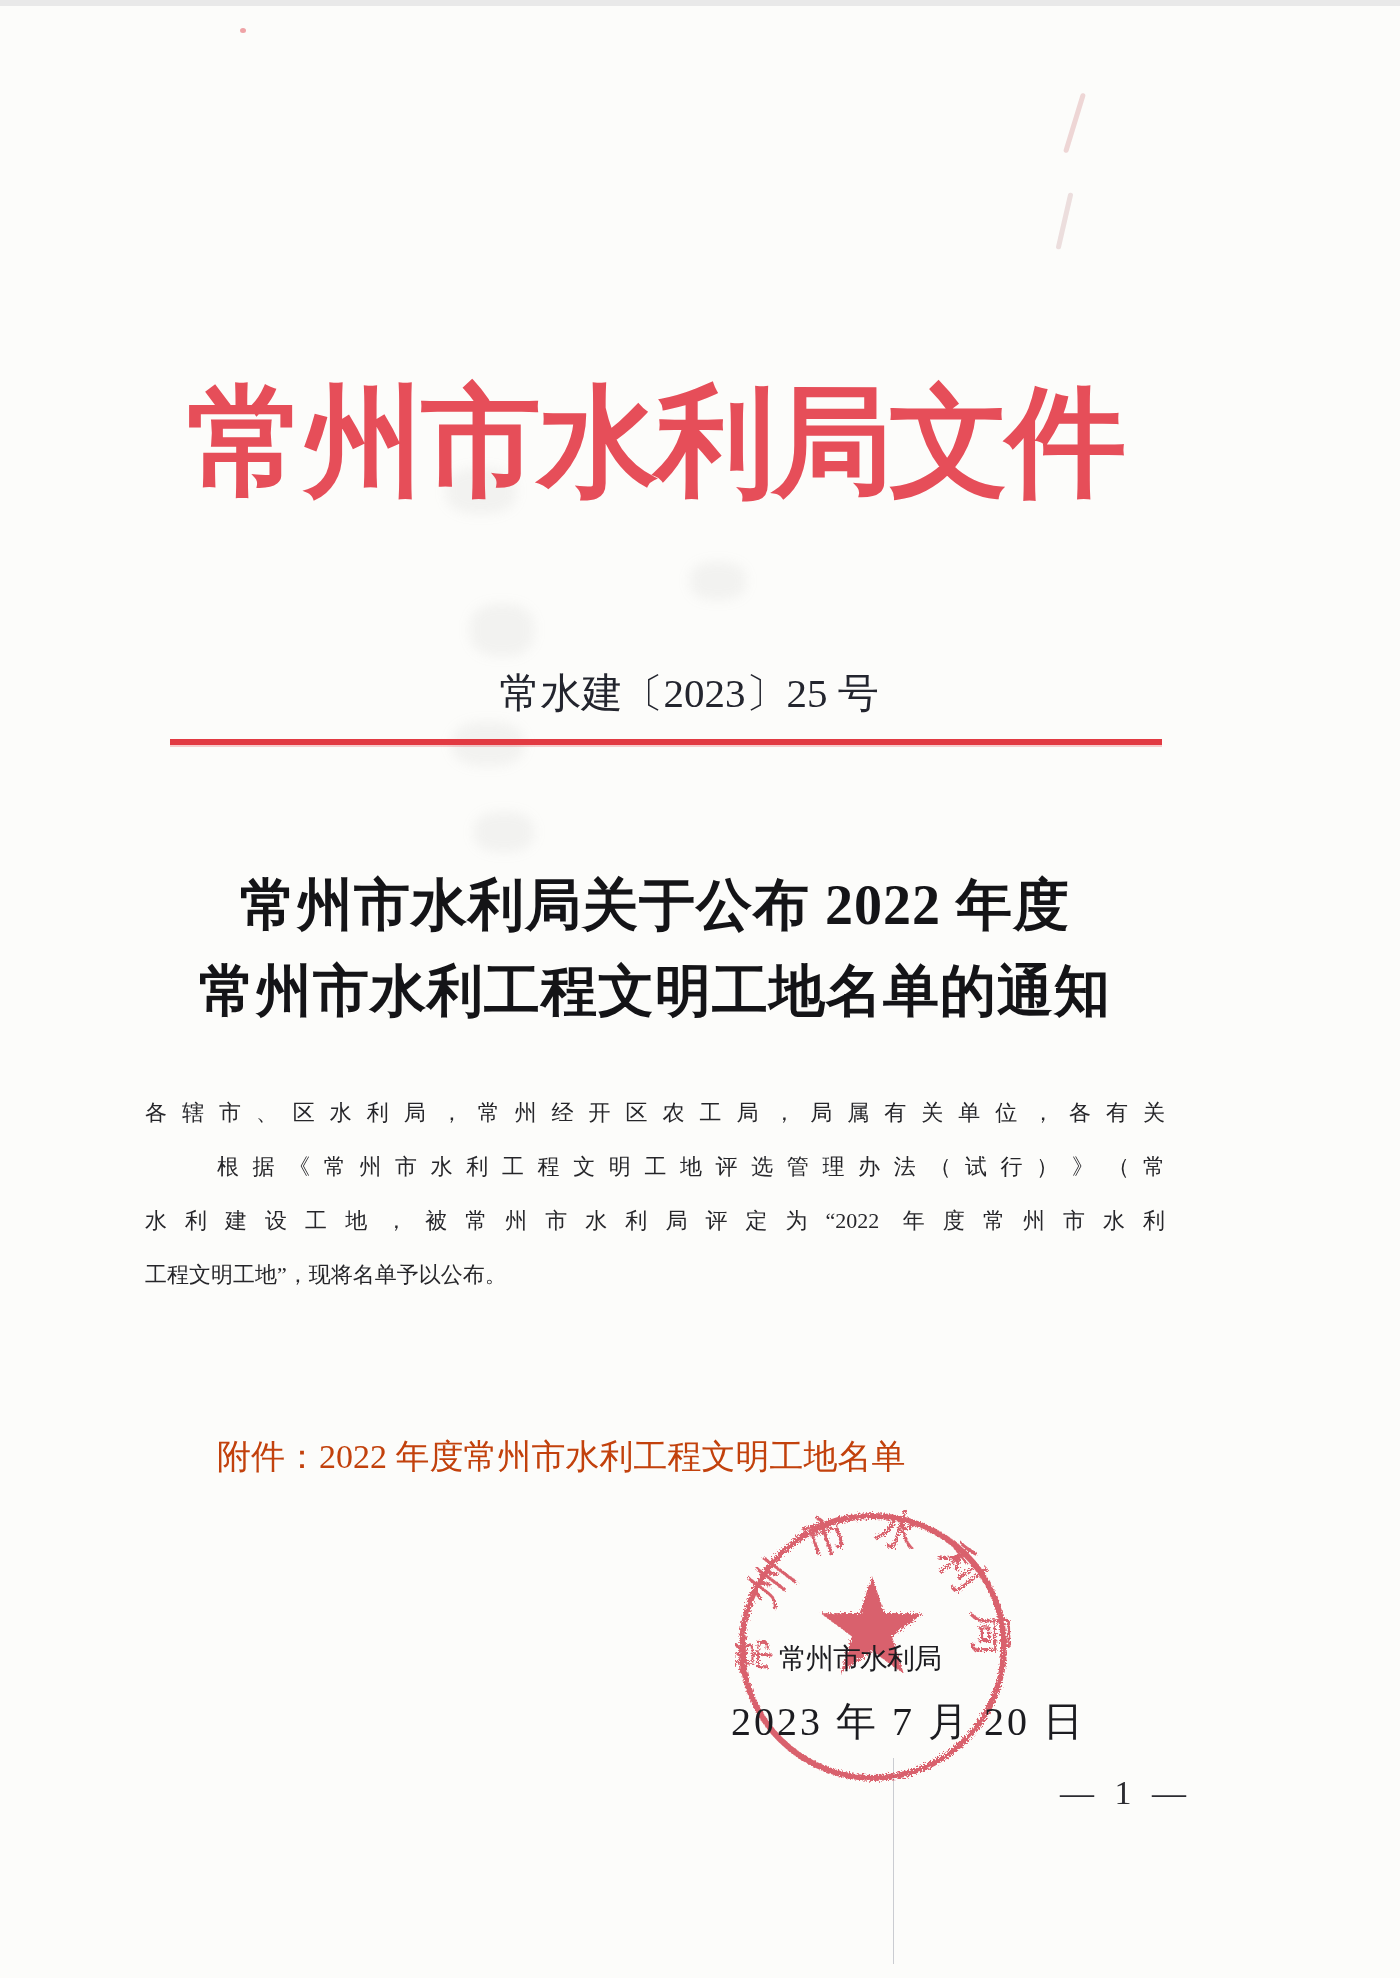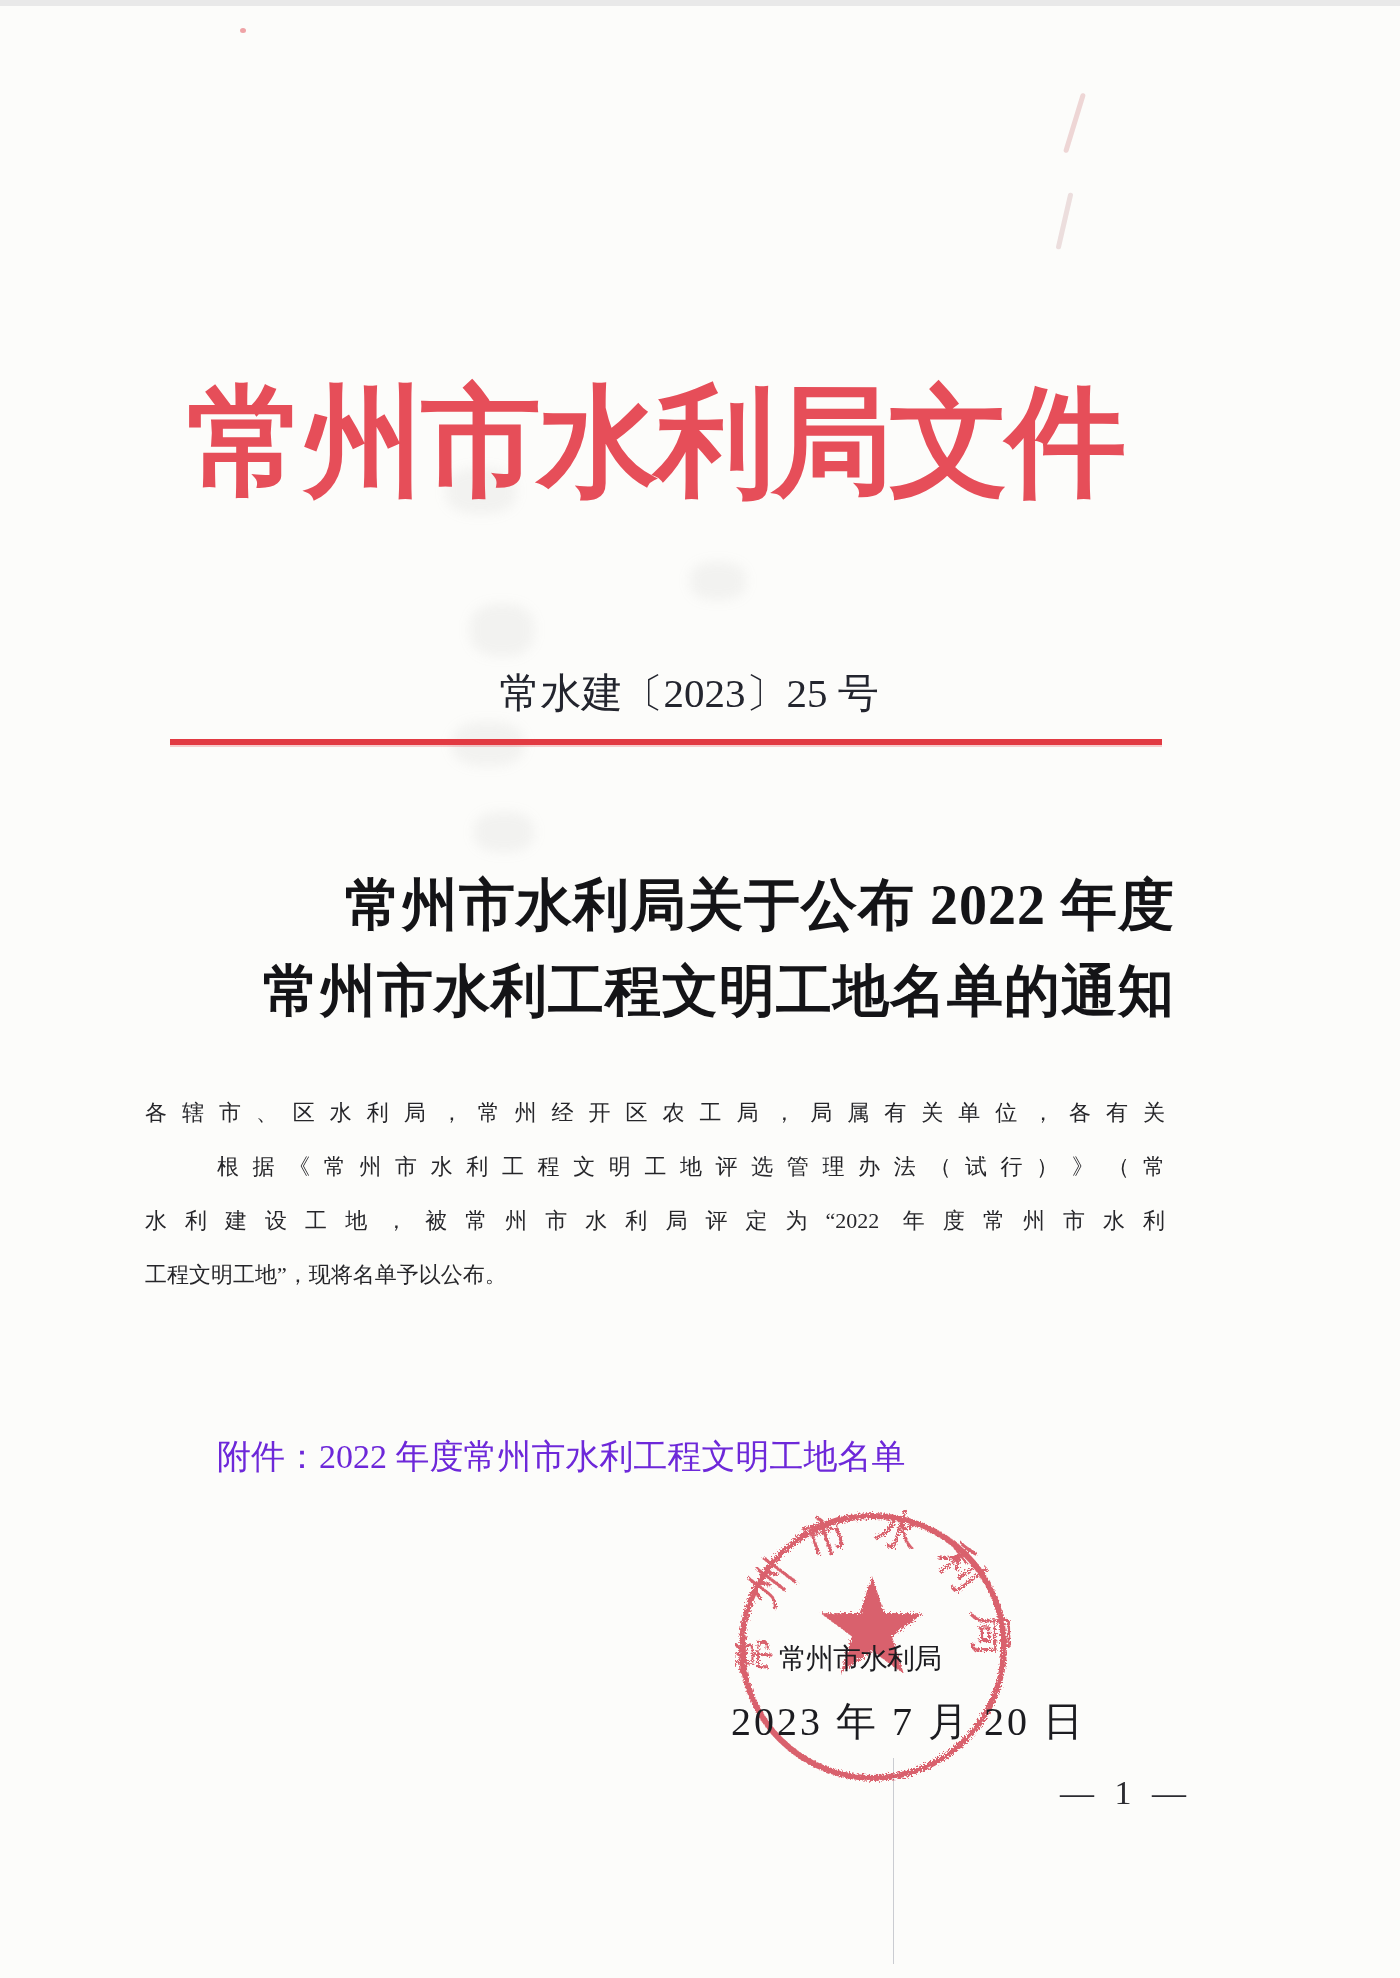--- a/index.html
+++ b/index.html
@@ -25,34 +25,34 @@
     font-size:41px;text-align:center;color:#23252e;
   }
   .red-divider{
     position:absolute;left:170px;top:733px;width:992px;height:6px;
     background:var(--line-red,#e23a42);
     box-shadow:0 2px 0 rgba(226,58,66,.25);
   }
   
   .notice-title{
     position:absolute;left:135px;top:856px;width:1040px;
-    text-align:right;font-weight:bold;color:#141417;
+    text-align:center;font-weight:bold;color:#141417;
     font-size:56px;line-height:86px;letter-spacing:1px;
   }
   
   .body-text{
     position:absolute;left:145px;top:1080px;width:1020px;
     font-size:22px;color:#26262a;font-family:Liberation Serif, serif;
   }
   .bline{height:54px;line-height:54px;white-space:nowrap;}
   .just{white-space:normal;text-align:justify;text-align-last:justify;}
   .indent{padding-left:72px;box-sizing:border-box;}
   .attachment{
     position:absolute;left:217px;top:1428px;width:950px;
-    font-size:34px;line-height:46px;color:#6d28d9;white-space:nowrap;
+    font-size:34px;line-height:46px;color:#c2410c;white-space:nowrap;
   }
   
   .seal{position:absolute;left:735px;top:1503px;width:276px;height:276px;}
   .sig-org{
     position:absolute;left:779px;top:1634px;
     font-size:28px;letter-spacing:-1px;color:#1c1c20;white-space:nowrap;
   }
   .sig-date{
     position:absolute;left:731px;top:1688px;
     font-size:40px;letter-spacing:3px;color:#1c1c20;white-space:nowrap;

